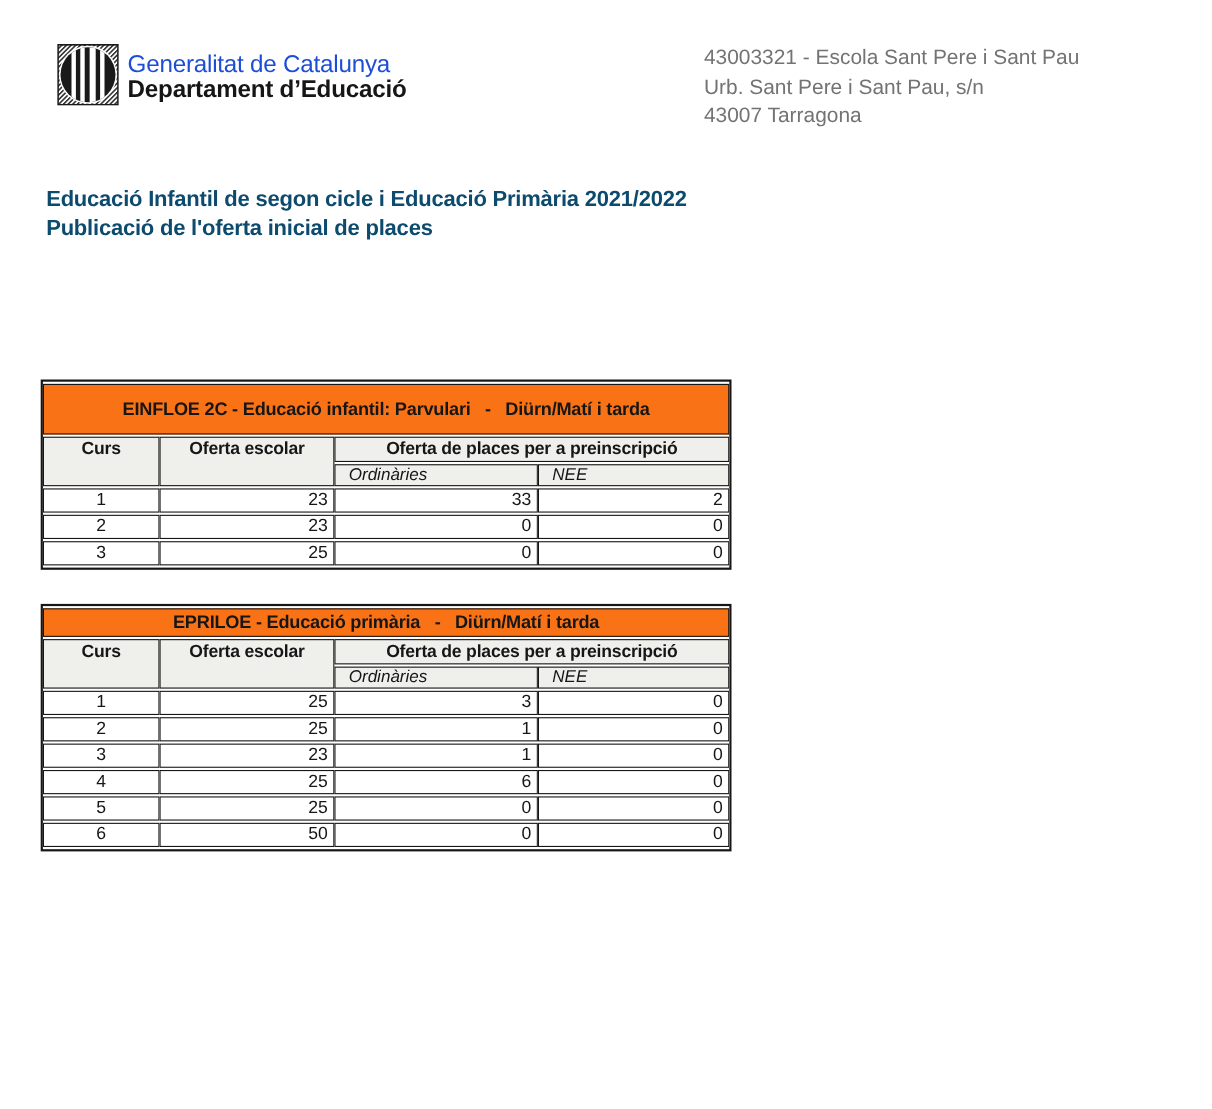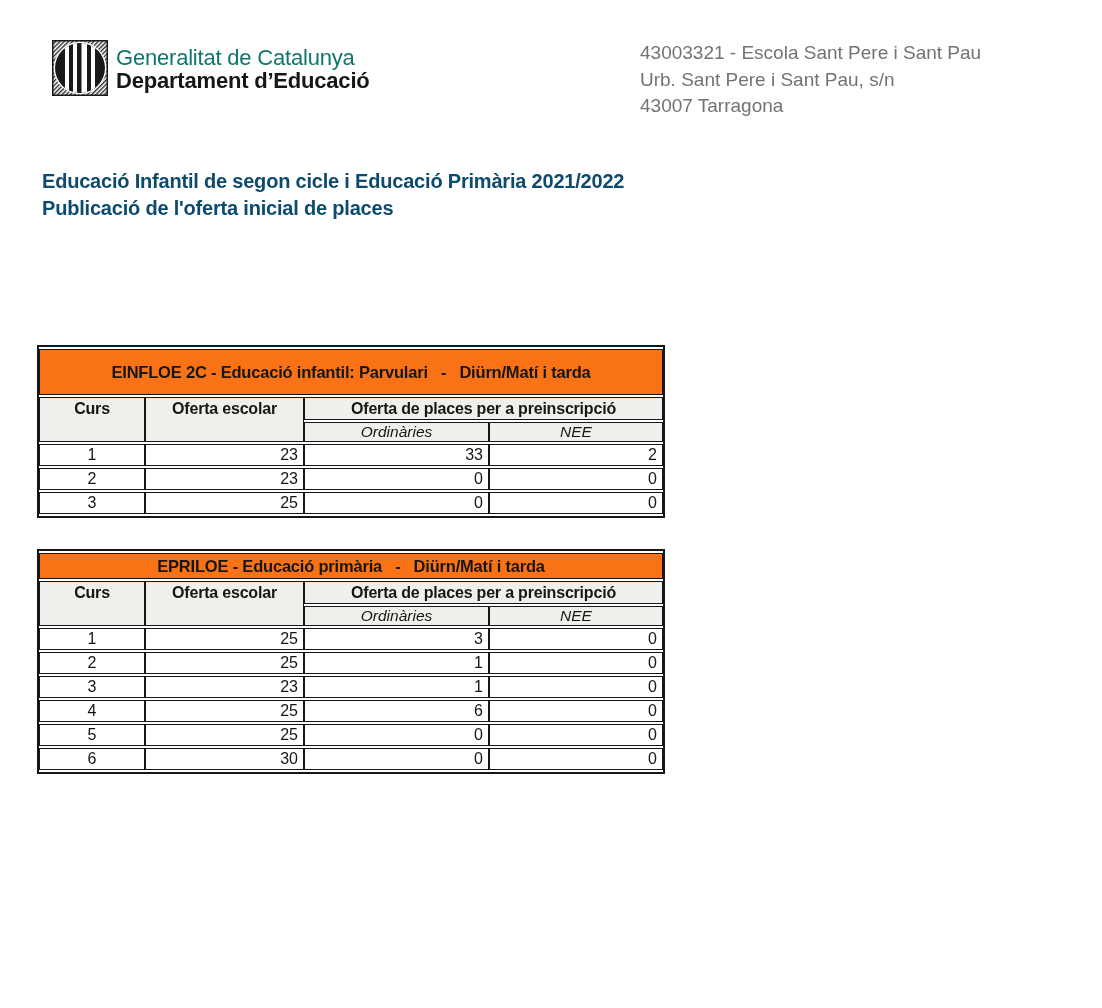--- a/index.html
+++ b/index.html
@@ -11,21 +11,21 @@
     background: #ffffff;
     color: #1d1d1d;
     font-family: "Liberation Sans", "DejaVu Sans", sans-serif;
     overflow: hidden;
   }
 
   
   .logo-block { position: absolute; left: 52px; top: 40px; display: flex; }
   .logo-mark { width: 56px; height: 56px; flex: 0 0 auto; }
   .logo-lines { margin-left: 8px; padding-top: 6px; white-space: nowrap; }
-  .logo-org  { font-size: 22px; line-height: 23px; color: #0f766e; letter-spacing: -0.2px; }
+  .logo-org  { font-size: 22px; line-height: 23px; color: #1d4ed8; letter-spacing: -0.2px; }
   .logo-dept { font-size: 22px; line-height: 24px; font-weight: bold; color: #161616; letter-spacing: -0.2px; }
 
   .school-block { position: absolute; left: 640px; top: 40px; font-size: 19px; line-height: 26.5px; color: #737373; }
 
   
   .title-block { position: absolute; left: 42px; top: 168px; }
   .doc-title-line { font-size: 20px; line-height: 27px; font-weight: bold; color: #0c4a6e; letter-spacing: -0.2px; }
   .doc-note { margin-top: 6px; font-size: 17px; color: #242424; letter-spacing: -0.2px; }
   .doc-note .note-date { font-style: italic; }
 
@@ -65,23 +65,24 @@
     padding-top: 2px;
     height: 21px;
     letter-spacing: -0.2px;
   }
   .group-cell { vertical-align: middle; padding-top: 0; }
   .sub-cell {
     background: #efefec;
     font-style: italic;
     font-weight: normal;
     font-size: 15.5px;
-    text-align: center;
+    text-align: left;
     height: 16px;
     vertical-align: middle;
+    padding-left: 12px;
   }
   .group-start { border-left-width: 3px; }
 
   .data-cell { height: 17px; padding: 1px 5px; font-size: 16px; vertical-align: middle; background: #ffffff; }
   .cell-center { text-align: center; }
   .cell-num { text-align: right; }
 </style>
 </head>
 <body>
 
@@ -211,20 +212,20 @@
       <td class="data-cell cell-num">0</td>
     </tr>
     <tr>
       <td class="data-cell cell-center">5</td>
       <td class="data-cell cell-num">25</td>
       <td class="data-cell cell-num group-start">0</td>
       <td class="data-cell cell-num">0</td>
     </tr>
     <tr>
       <td class="data-cell cell-center">6</td>
-      <td class="data-cell cell-num">30</td>
+      <td class="data-cell cell-num">50</td>
       <td class="data-cell cell-num group-start">0</td>
       <td class="data-cell cell-num">0</td>
     </tr>
   </tbody>
     </table>
 
 </div>
 
 </body></html>

